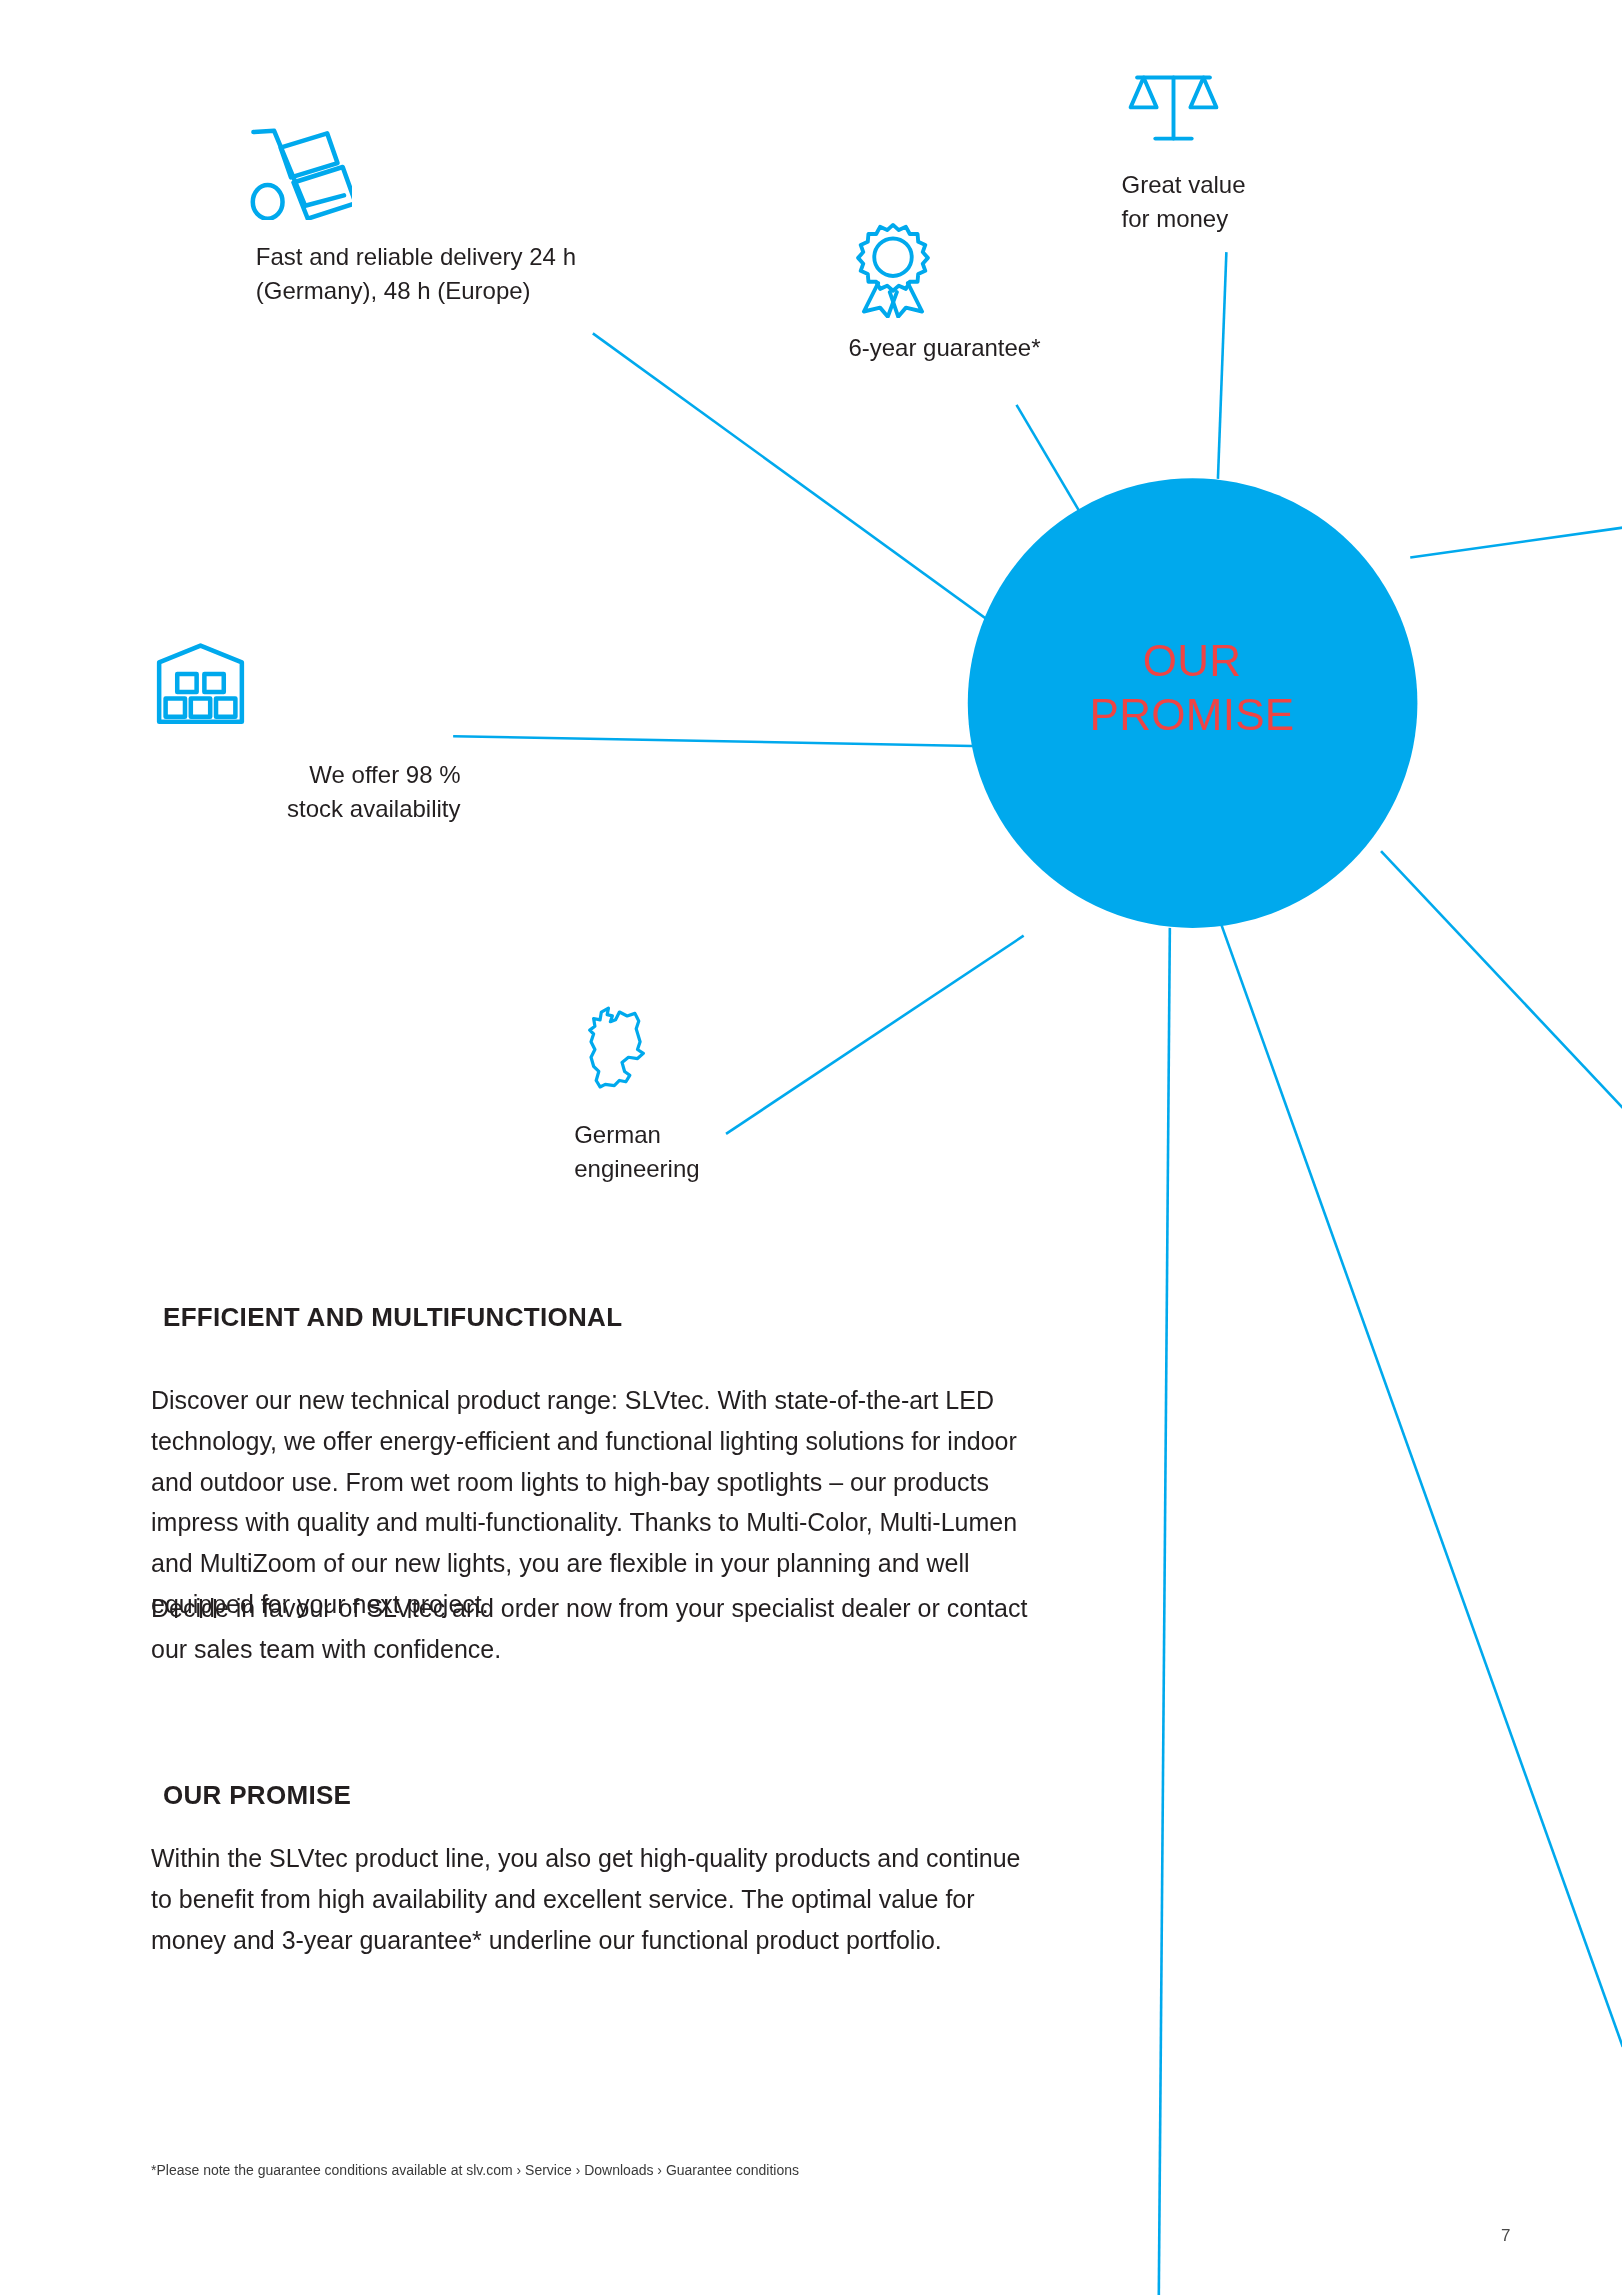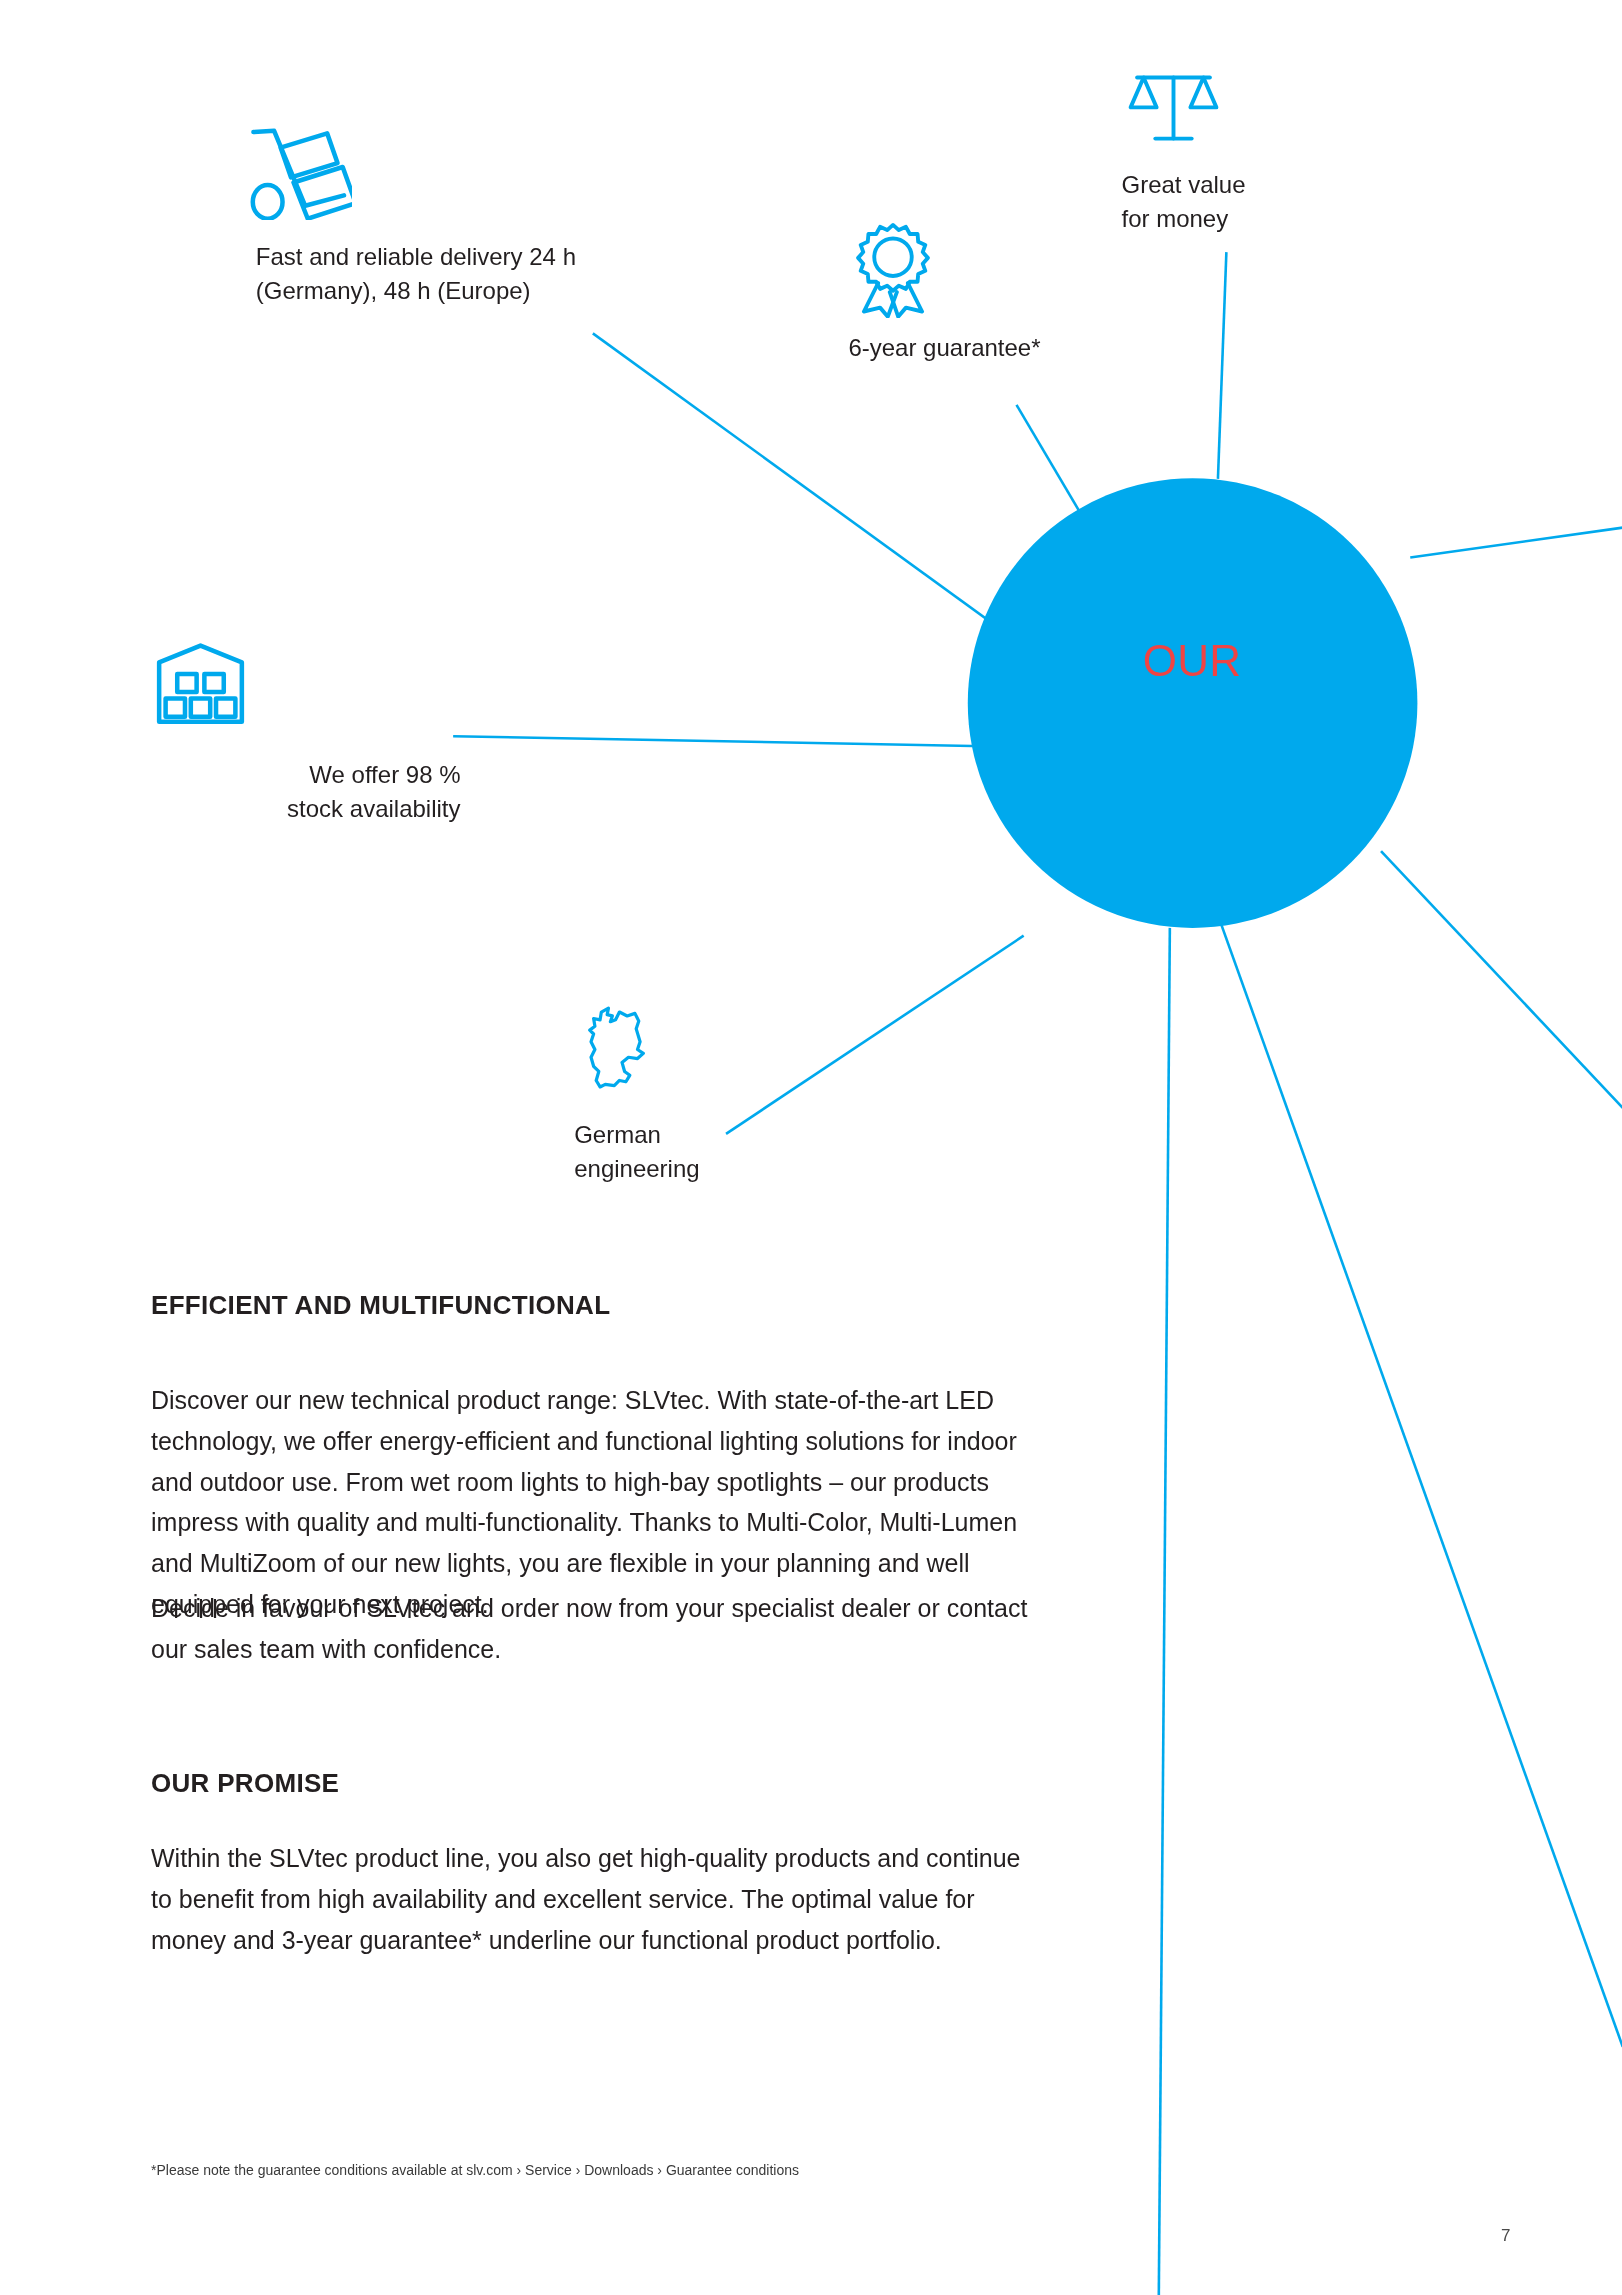--- a/index.html
+++ b/index.html
@@ -75,21 +75,21 @@
   .copy-block {
     position: absolute;
     left: 151px;
     width: 890px;
   }
   .copy-heading {
     font-size: 26px;
     font-weight: 700;
     letter-spacing: 0.3px;
     color: #231f20;
-    margin: 0;
+    margin: 12px;
   }
   .copy-para {
     font-size: 25px;
     line-height: 1.63;
     color: #231f20;
     margin: 0;
     font-weight: 400;
   }
 
   #block-efficient-heading { top: 1290px; }
@@ -141,20 +141,21 @@
 
     <line x1="1800" y1="1428" x2="1783" y2="3532"></line>
 
     <line x1="1866" y1="1386" x2="2497" y2="3150"></line>
   </g>
   <circle cx="1835" cy="1082" r="346" fill="#00a9ed"></circle>
 </svg>
 
 <div class="hub-label">
   <div>OUR</div>
+  <div>PROMISE</div>
 </div>
 
 <div class="feature feature-delivery">
   <span class="icon-wrap">
     <svg width="104" height="97" viewBox="0 0 160 150">
       <g fill="none" stroke="#00a9ed" stroke-width="7" stroke-linejoin="round" stroke-linecap="round">
         <path d="M8 14 L40 12 L88 128 L148 112"></path>
         <path d="M50 38 L122 16 L138 62 L66 84 Z"></path>
         <path d="M70 92 L146 68 L166 124 L92 148 Z"></path>
         <ellipse cx="30" cy="122" rx="23" ry="26"></ellipse>

